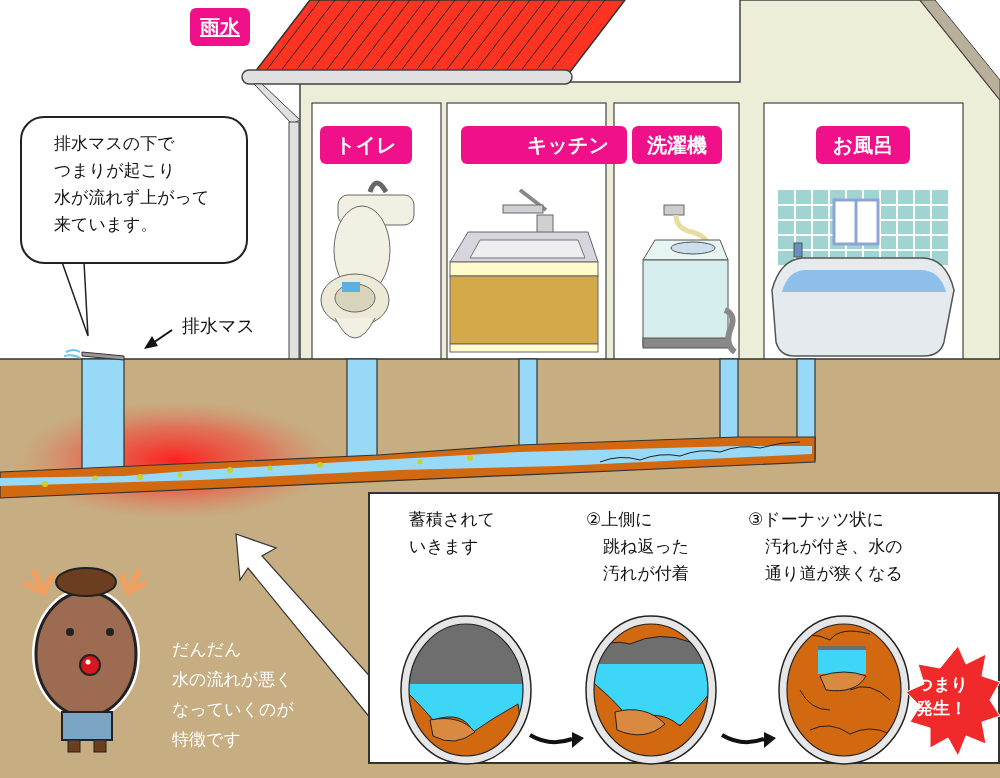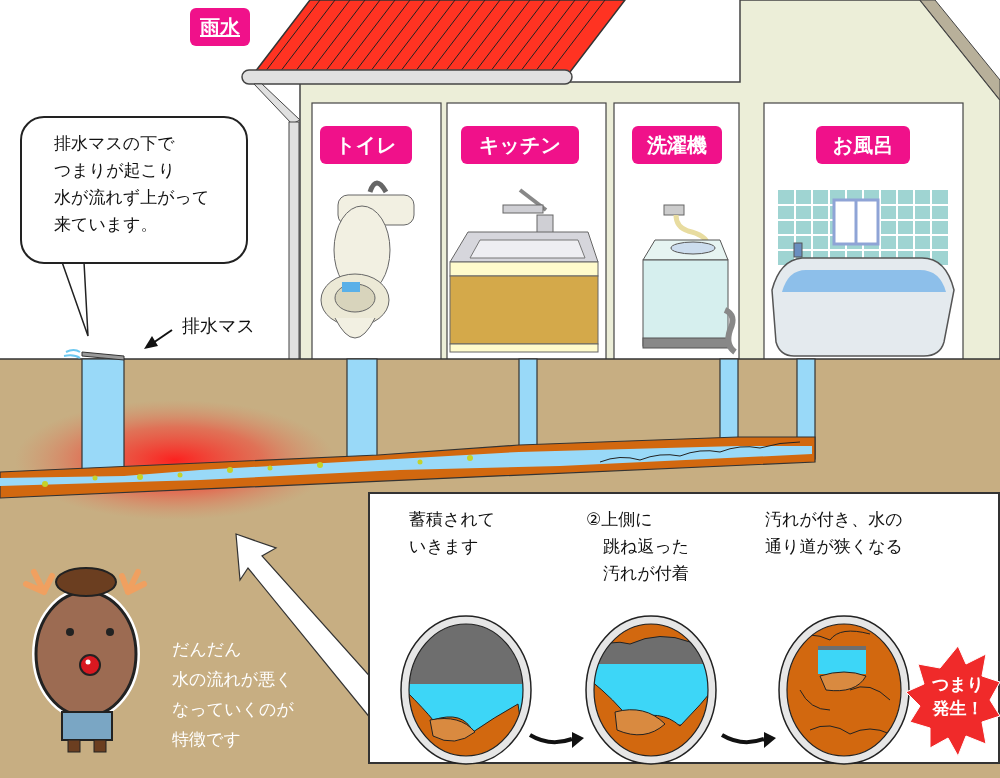--- a/index.html
+++ b/index.html
@@ -8,21 +8,21 @@
   #scene{position:absolute;left:0;top:0;width:1000px;height:778px;}
   .tag{position:absolute;background:#f0118a;color:#fff;font-weight:bold;border-radius:6px;text-align:center;font-size:20px;line-height:38px;height:38px;}
   .bubble{position:absolute;left:20px;top:116px;width:228px;height:148px;background:#fff;border:2px solid #222;border-radius:24px;box-sizing:border-box;padding:12px 0 0 32px;font-size:17px;line-height:27px;color:#111;}
   .bubble div{white-space:nowrap;}
   .masu-label{position:absolute;left:182px;top:314px;font-size:18px;color:#111;}
   .info-box{position:absolute;left:368px;top:492px;width:632px;height:272px;background:#fff;border:2px solid #333;box-sizing:border-box;}
   .step{position:absolute;font-size:17px;line-height:27px;color:#111;white-space:nowrap;}
   .step div{white-space:nowrap;}
   .mascot-text{position:absolute;left:172px;top:634px;font-size:17px;line-height:30px;color:#fff;}
   .mascot-text div{white-space:nowrap;}
-  .burst-text{position:absolute;left:916px;top:672px;width:84px;text-align:center;font-size:17px;line-height:24px;color:#fff;font-weight:bold;}
+  .burst-text{position:absolute;left:916px;top:672px;width:84px;font-size:17px;line-height:24px;color:#fff;font-weight:bold;}
 </style>
 </head>
 <body>
 
 <svg id="scene" width="1000" height="778" viewBox="0 0 1000 778" xmlns="http://www.w3.org/2000/svg">
   <defs>
     <radialGradient id="redglow" cx="50%" cy="50%" r="50%">
       <stop offset="0%" stop-color="#ff1a1a" stop-opacity="0.95"></stop>
       <stop offset="55%" stop-color="#f04a3a" stop-opacity="0.6"></stop>
       <stop offset="100%" stop-color="#e07a5a" stop-opacity="0"></stop>
@@ -170,21 +170,21 @@
   </g>
 
   <polygon points="62,262 84,262 88,336" fill="#fff" stroke="#222" stroke-width="1.5"></polygon>
 
   <polygon points="236,534 276,548 262,556 400,710 380,730 248,568 240,580" fill="#fff" stroke="#333" stroke-width="1.2"></polygon>
 
 </svg>
 
 <div class="tag" style="left:190px;top:8px;width:60px;text-decoration:underline;">雨水</div>
 <div class="tag" style="left:320px;top:126px;width:92px;text-align:center;">トイレ</div>
-<div class="tag" style="left:461px;top:126px;width:118px;">キッチン</div>
+<div class="tag" style="left:461px;top:126px;width:118px;padding-left:48px;">キッチン</div>
 <div class="tag" style="left:632px;top:126px;width:90px;">洗濯機</div>
 <div class="tag" style="left:816px;top:126px;width:94px;">お風呂</div>
 
 <div class="bubble">
   <div>排水マスの下で</div>
   <div>つまりが起こり</div>
   <div>水が流れず上がって</div>
   <div>来ています。</div>
 </div>
 
@@ -195,20 +195,21 @@
 <div class="step" style="left:392px;top:506px;">
   <div>　蓄積されて</div>
   <div>　いきます</div>
 </div>
 <div class="step" style="left:586px;top:506px;">
   <div>②上側に</div>
   <div>　跳ね返った</div>
   <div>　汚れが付着</div>
 </div>
 <div class="step" style="left:748px;top:506px;">
+  <div>③ドーナッツ状に</div>
   <div>　汚れが付き、水の</div>
   <div>　通り道が狭くなる</div>
 </div>
 
 <svg class="abs" style="left:0;top:0;" width="1000" height="778" viewBox="0 0 1000 778">
 
   <g>
     <ellipse cx="466" cy="690" rx="65" ry="74" fill="#e6e6e6" stroke="#222" stroke-width="1.5"></ellipse>
     <g clip-path="url(#c1)">
       <rect x="400" y="620" width="140" height="140" fill="#6e6e6e"></rect>

